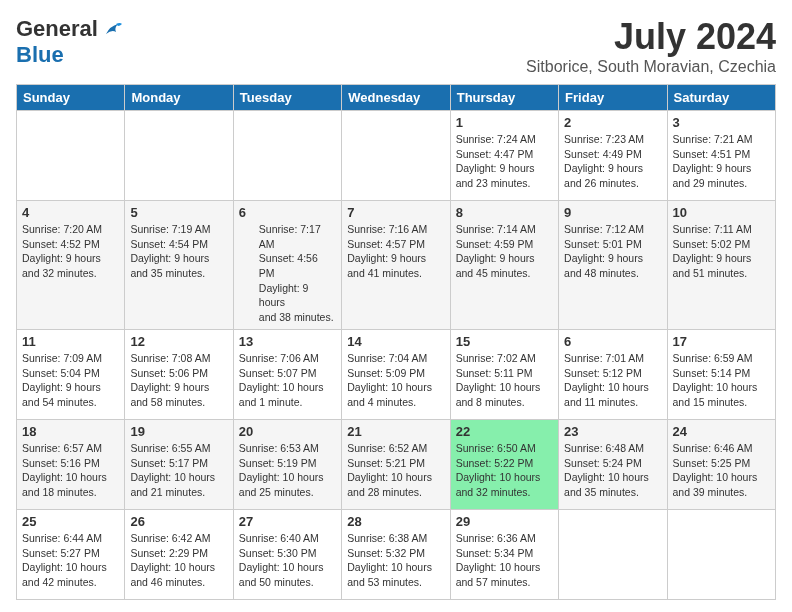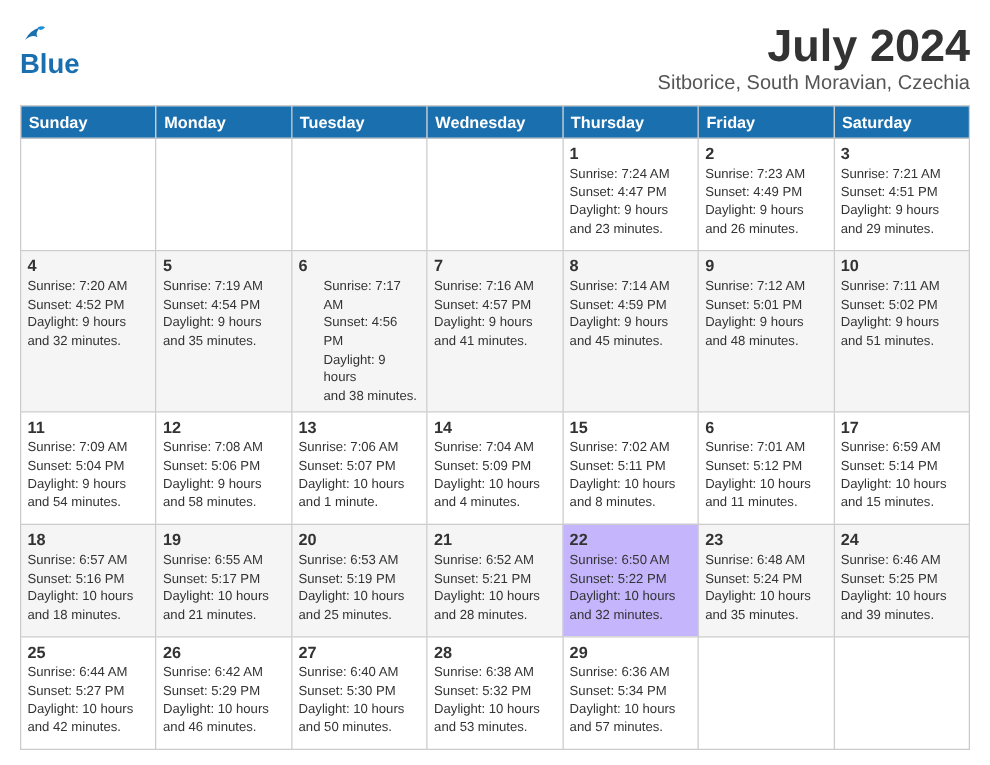--- a/index.html
+++ b/index.html
@@ -61,20 +61,21 @@
       color: #333;
     }
     .empty-cell { background: #f9f9f9; }
   </style>
 </head>
 <body>
 
 <div class="header">
   <div class="logo">
     <div class="logo-line1">
+      <span style="font-size:22px;font-weight:bold;color:#333;">General</span>
       <svg width="22" height="22" viewBox="0 0 22 22">
         <path d="M4 16 Q8 8 16 6 Q12 10 14 14 Q10 11 4 16Z" fill="#1a6faf"></path>
         <path d="M14 6 Q18 4 20 6 Q18 8 16 8Z" fill="#1a8fdf"></path>
       </svg>
     </div>
     <div class="logo-line2">Blue</div>
   </div>
   <div class="title-block">
     <div class="main-title">July 2024</div>
     <div class="subtitle">Sitborice, South Moravian, Czechia</div>
@@ -245,21 +246,21 @@
 Daylight: 10 hours
 and 25 minutes.</div>
         </td>
         <td style="background: rgb(245, 245, 245);">
           <span class="day-num">21</span>
           <div class="day-info" style="white-space: pre-line;">Sunrise: 6:52 AM
 Sunset: 5:21 PM
 Daylight: 10 hours
 and 28 minutes.</div>
         </td>
-        <td style="background: #c4b5fd; margin-top: 15px;">
+        <td style="background: #86efac; margin-top: 15px;">
           <span class="day-num">22</span>
           <div class="day-info" style="white-space: pre-line;">Sunrise: 6:50 AM
 Sunset: 5:22 PM
 Daylight: 10 hours
 and 32 minutes.</div>
         </td>
         <td style="background: rgb(245, 245, 245);">
           <span class="day-num">23</span>
           <div class="day-info" style="white-space: pre-line;">Sunrise: 6:48 AM
 Sunset: 5:24 PM
@@ -278,21 +279,21 @@
         <td>
           <span class="day-num">25</span>
           <div class="day-info" style="white-space: pre-line;">Sunrise: 6:44 AM
 Sunset: 5:27 PM
 Daylight: 10 hours
 and 42 minutes.</div>
         </td>
         <td>
           <span class="day-num">26</span>
           <div class="day-info" style="white-space: pre-line;">Sunrise: 6:42 AM
-Sunset: 5:29 PM
+Sunset: 2:29 PM
 Daylight: 10 hours
 and 46 minutes.</div>
         </td>
         <td>
           <span class="day-num">27</span>
           <div class="day-info" style="white-space: pre-line;">Sunrise: 6:40 AM
 Sunset: 5:30 PM
 Daylight: 10 hours
 and 50 minutes.</div>
         </td>

